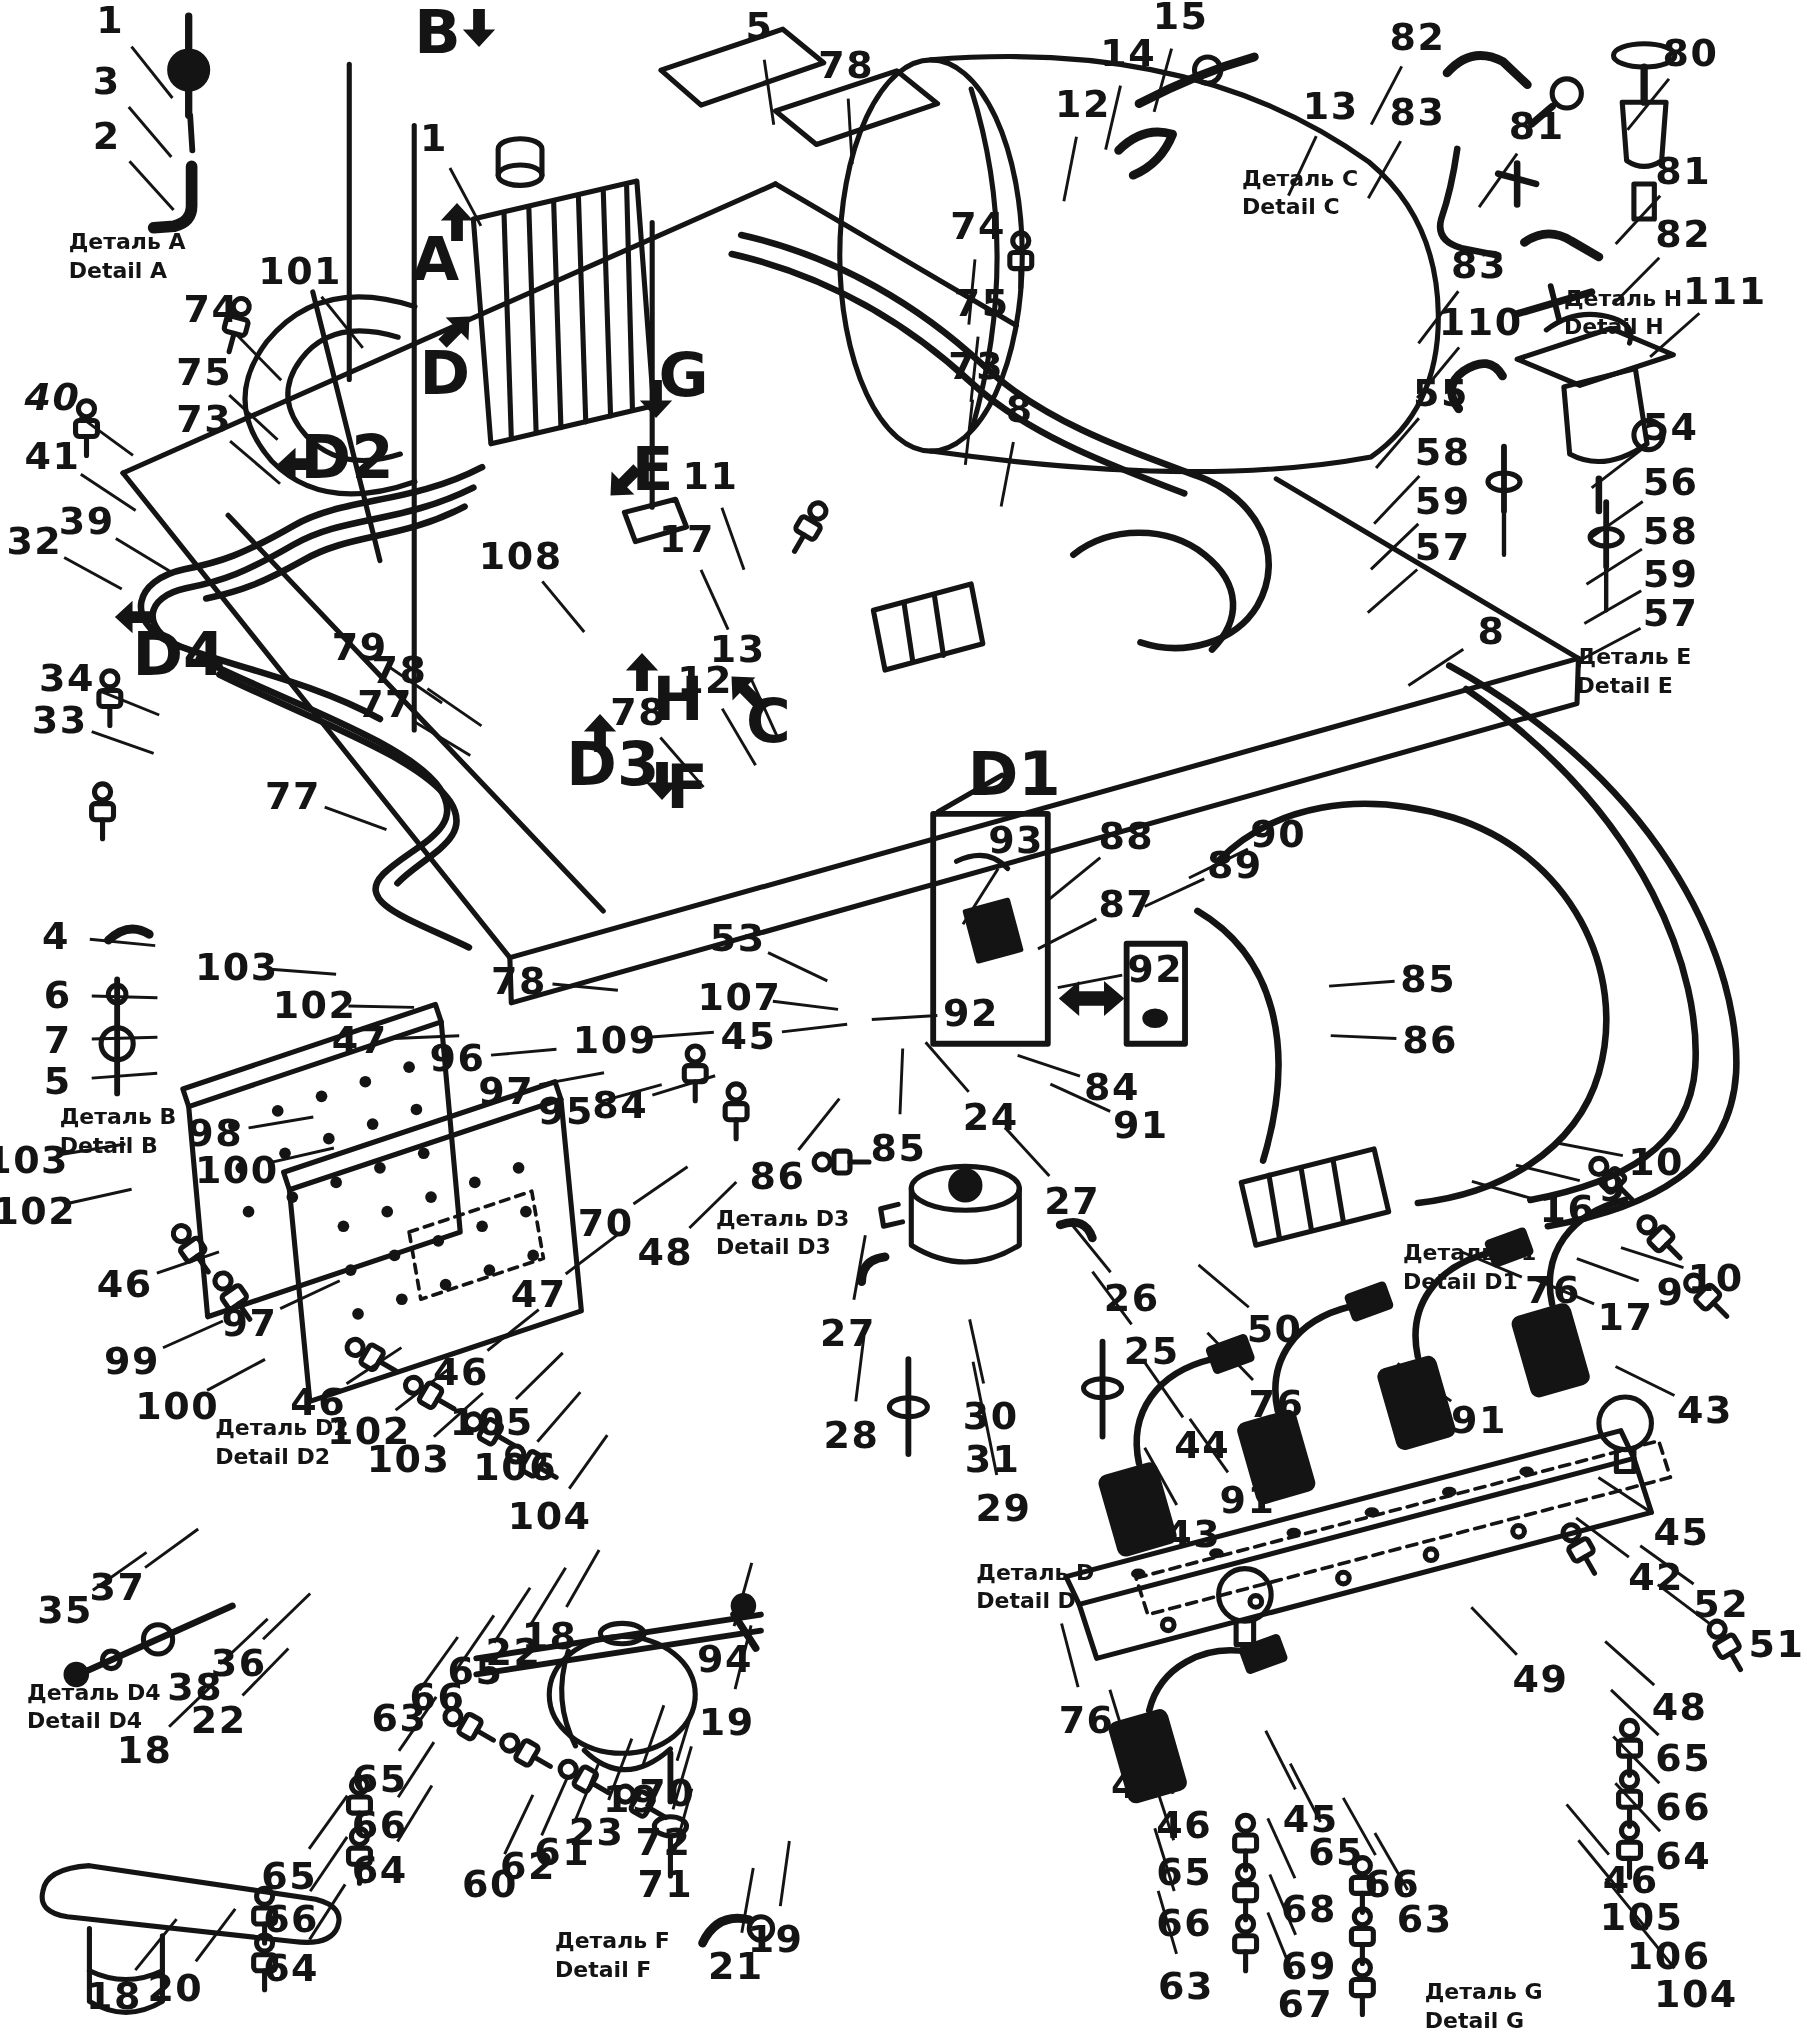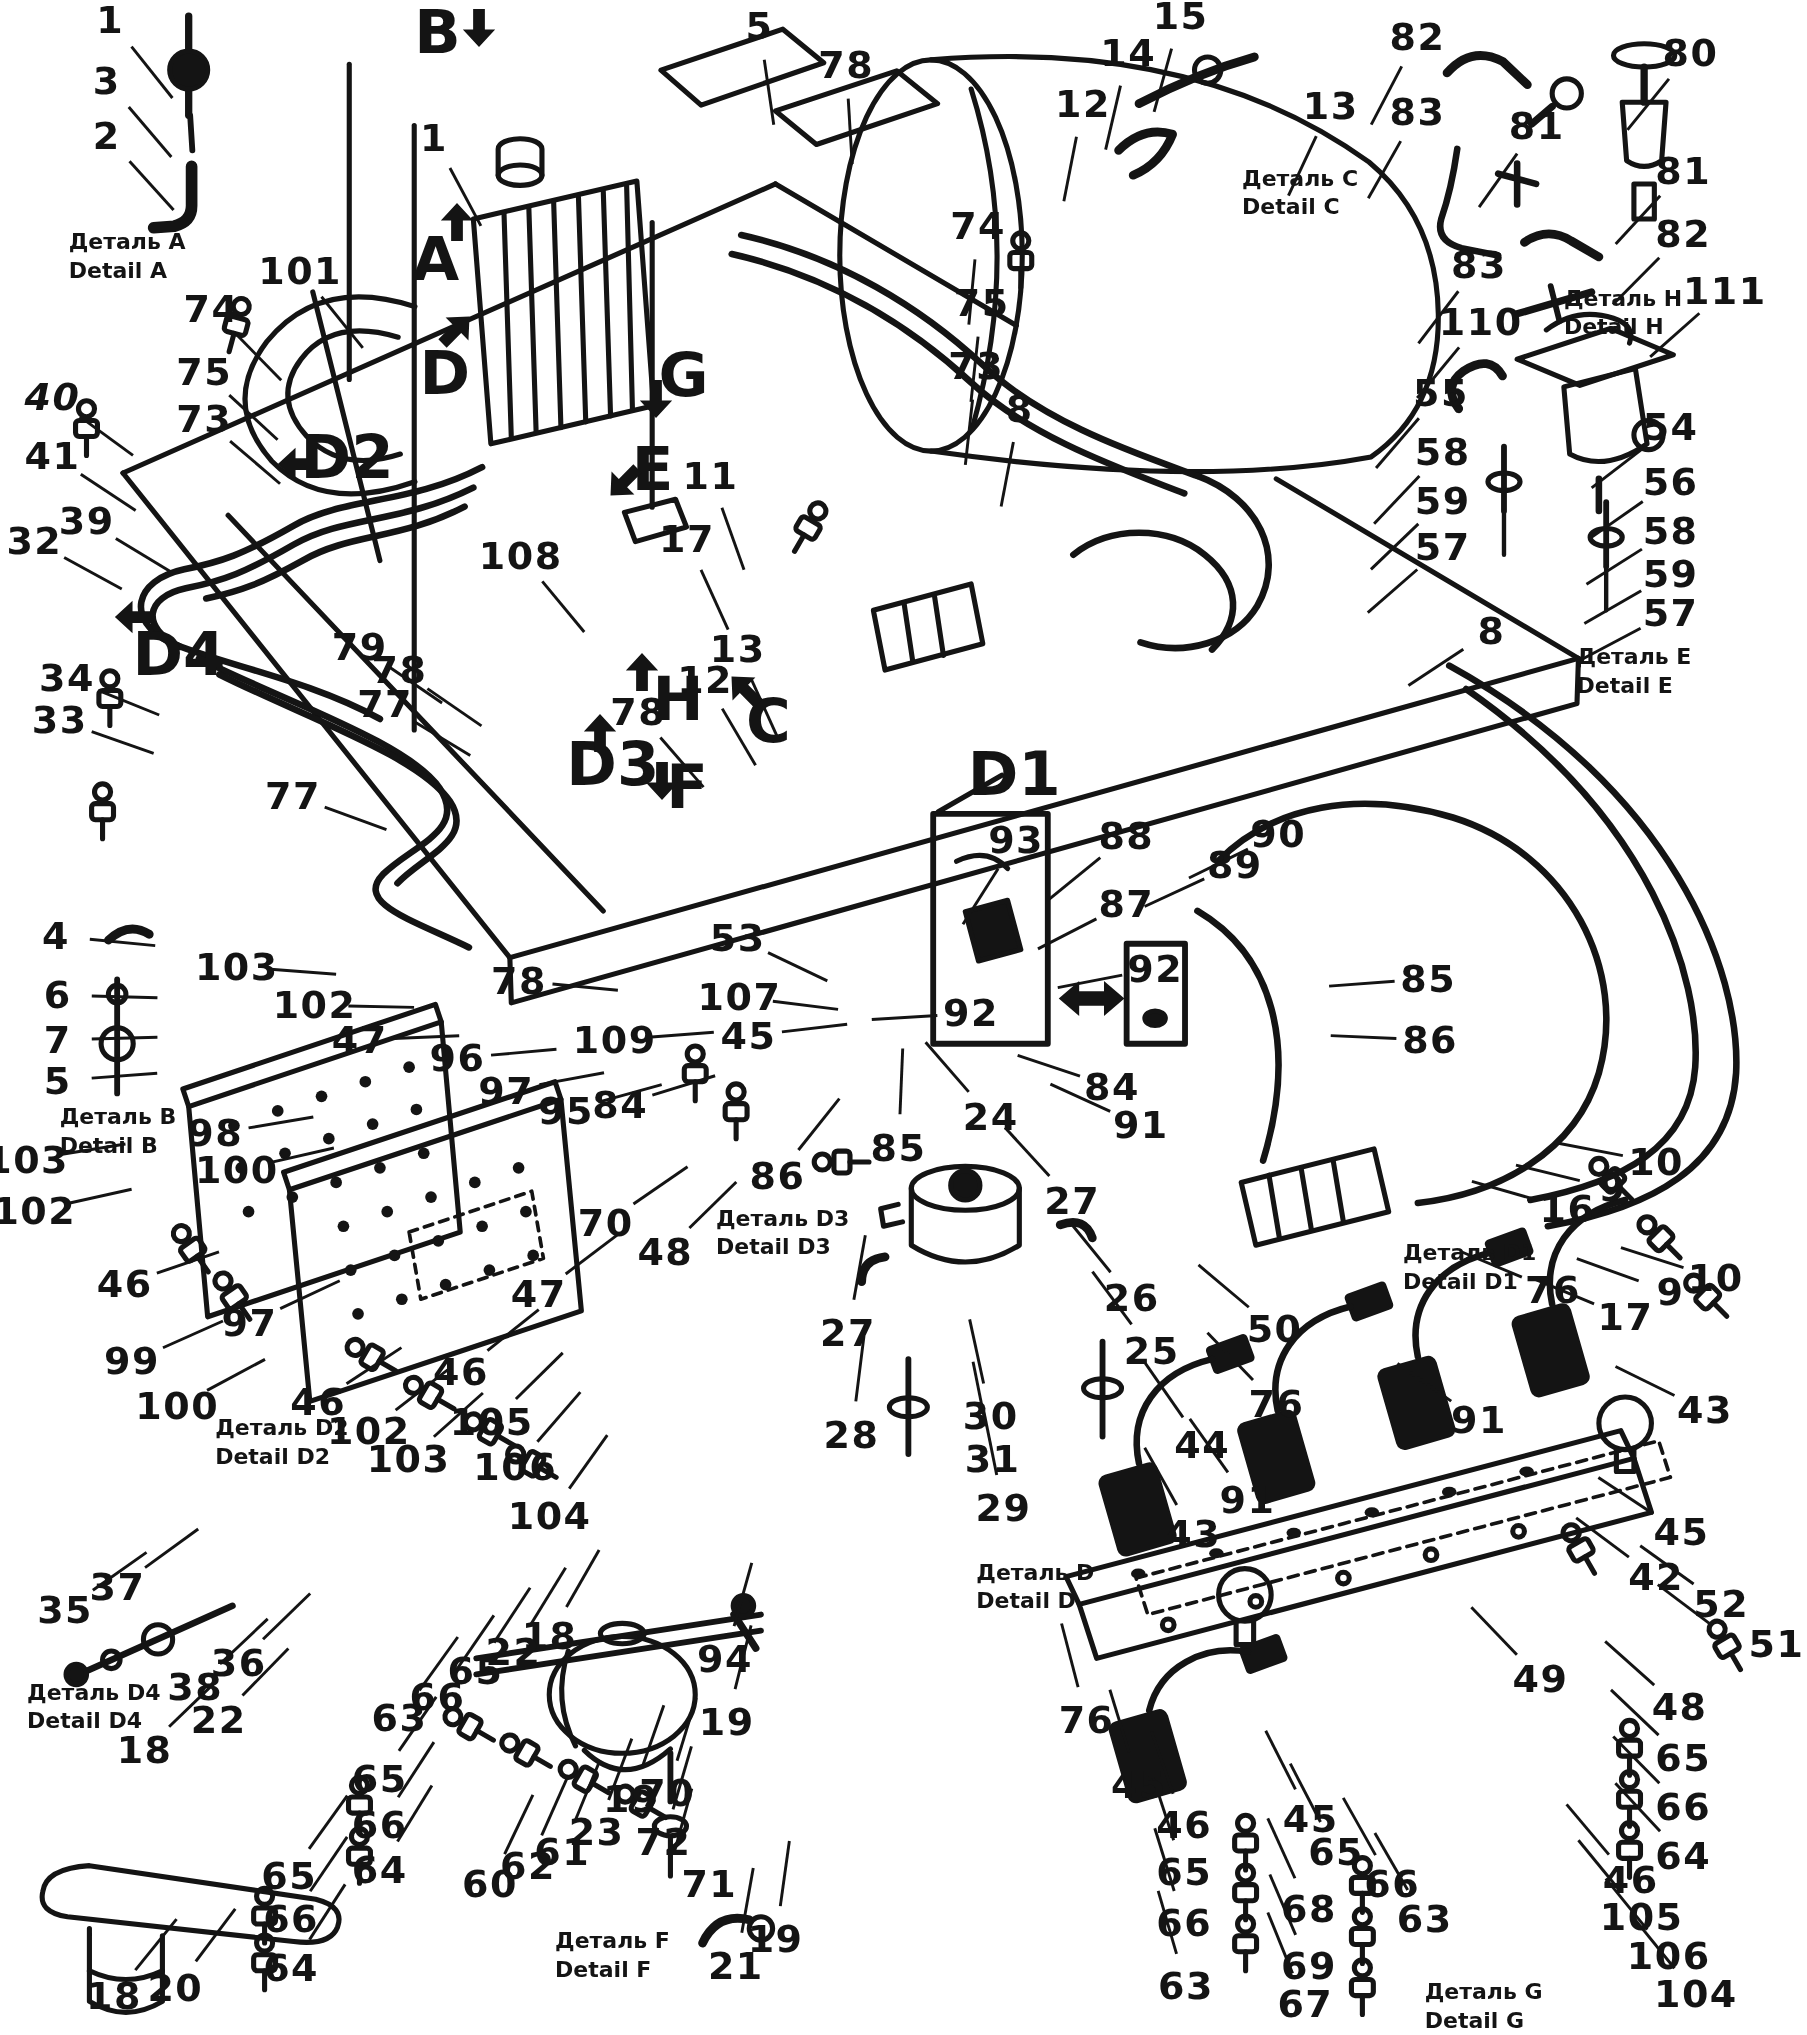--- a/index.html
+++ b/index.html
@@ -633,21 +633,21 @@
       <span class="callout" style="left: 24.2%; top: 83.4%;">66</span>
       <span class="callout" style="left: 40.1%; top: 81.5%;">94</span>
       <span class="callout" style="left: 40.2%; top: 84.6%;">19</span>
       <span class="callout" style="left: 34.9%; top: 88.4%;">19</span>
       <span class="callout" style="left: 33%; top: 90%;">23</span>
       <span class="callout" style="left: 31.1%; top: 91%;">61</span>
       <span class="callout" style="left: 29.2%; top: 91.7%;">62</span>
       <span class="callout" style="left: 27.1%; top: 92.6%;">60</span>
       <span class="callout" style="left: 36.9%; top: 88.1%;">70</span>
       <span class="callout" style="left: 36.7%; top: 90.5%;">72</span>
-      <span class="callout" style="left: 36.8%; top: 92.6%; margin-left: 44px;">71</span>
+      <span class="callout" style="left: 36.8%; top: 92.6%;">71</span>
       <span class="callout" style="left: 40.7%; top: 96.6%;">21</span>
       <span class="callout" style="left: 42.9%; top: 95.3%;">19</span>
       <span class="callout" style="left: 70.5%; top: 65.3%;">50</span>
       <span class="callout" style="left: 70.6%; top: 69%;">76</span>
       <span class="callout" style="left: 66.5%; top: 71%;">44</span>
       <span class="callout" style="left: 81.8%; top: 69.8%;">91</span>
       <span class="callout" style="left: 69%; top: 73.7%;">91</span>
       <span class="callout" style="left: 66%; top: 75.4%;">43</span>
       <span class="callout" style="left: 94.3%; top: 69.3%;">43</span>
       <span class="callout" style="left: 93%; top: 75.3%;">45</span>

